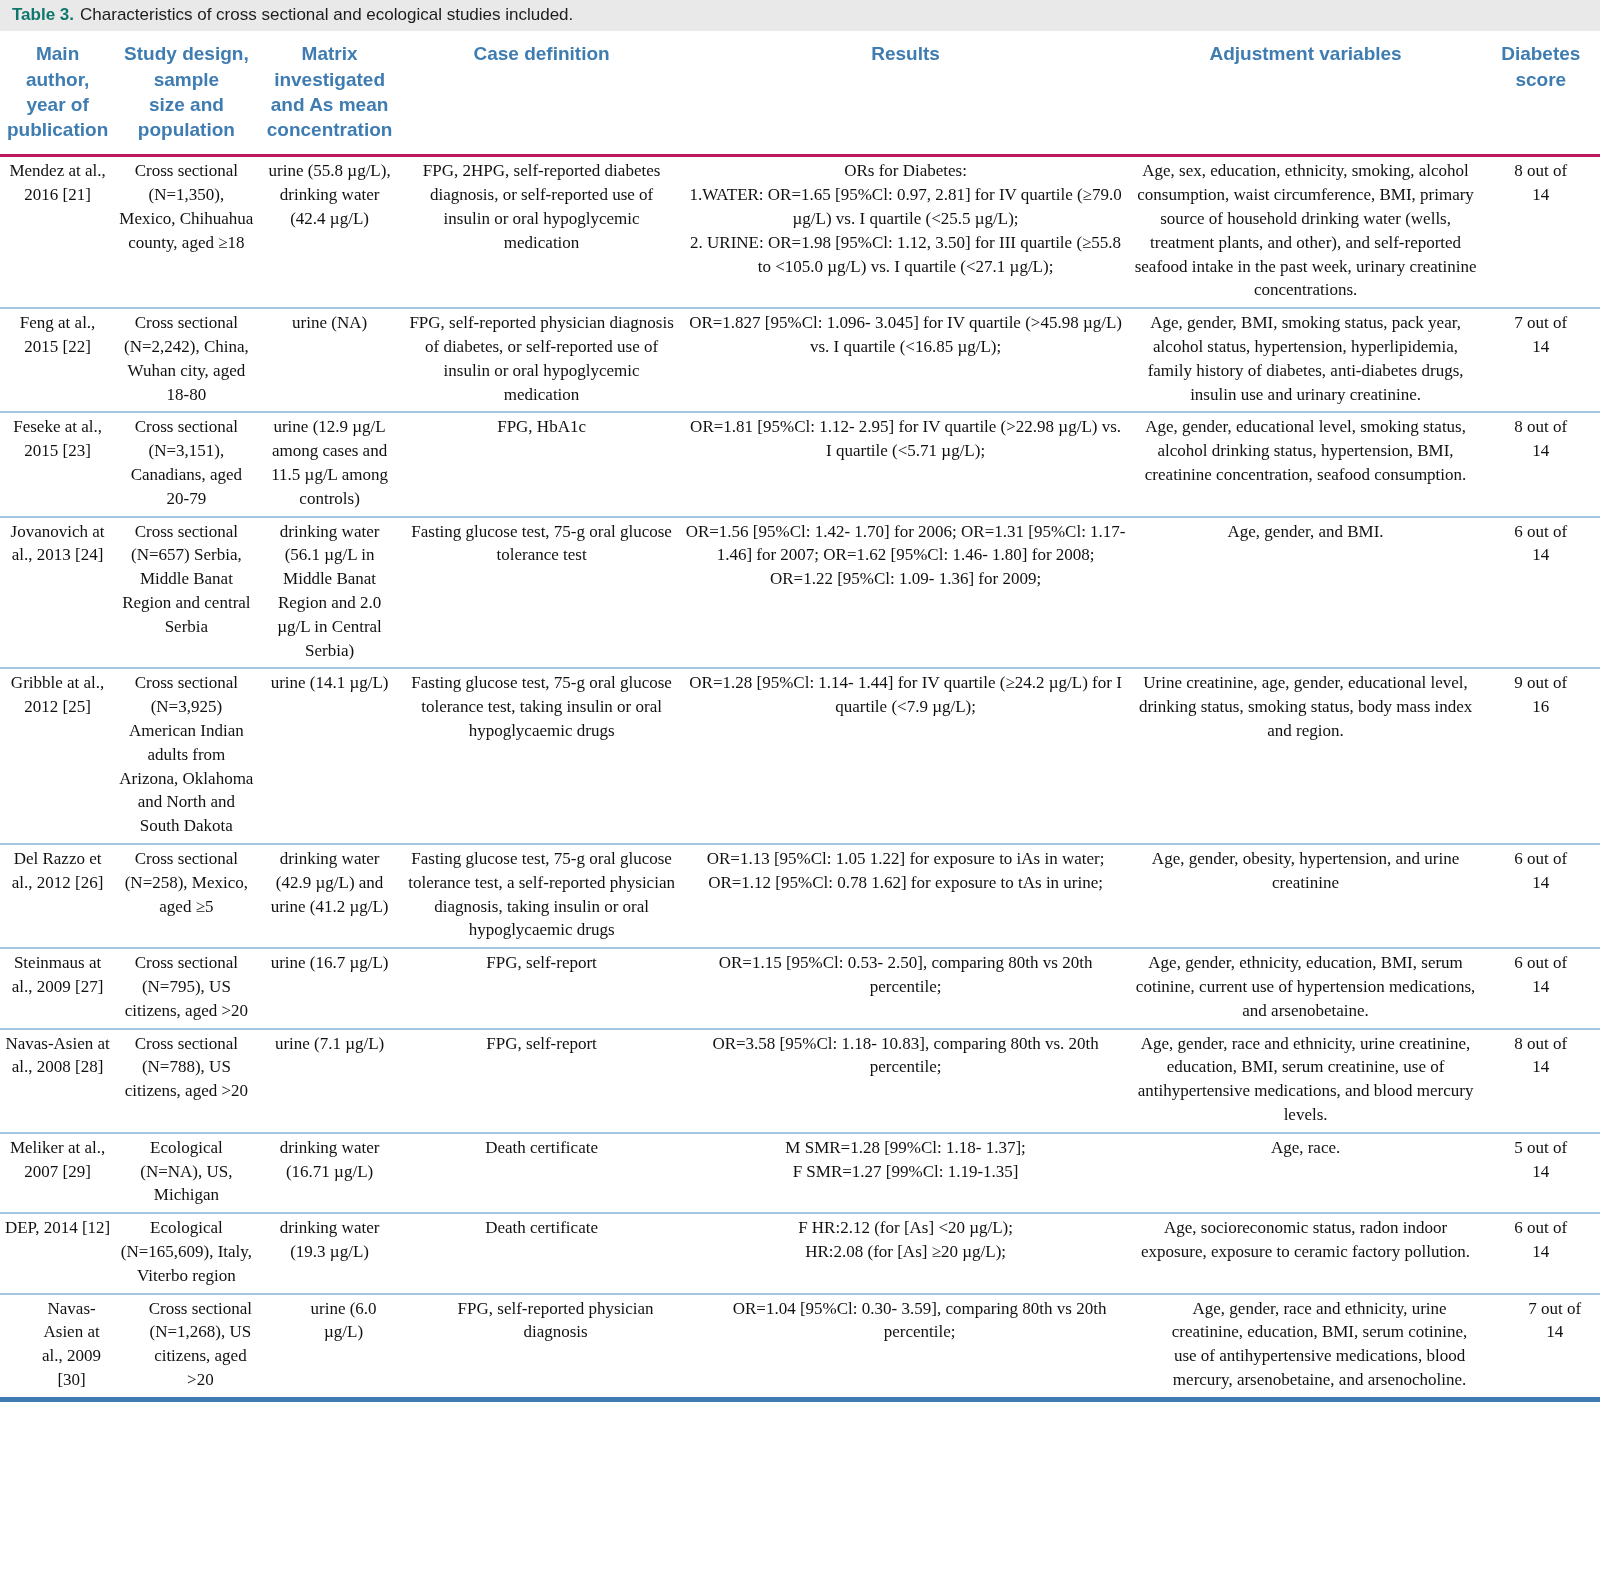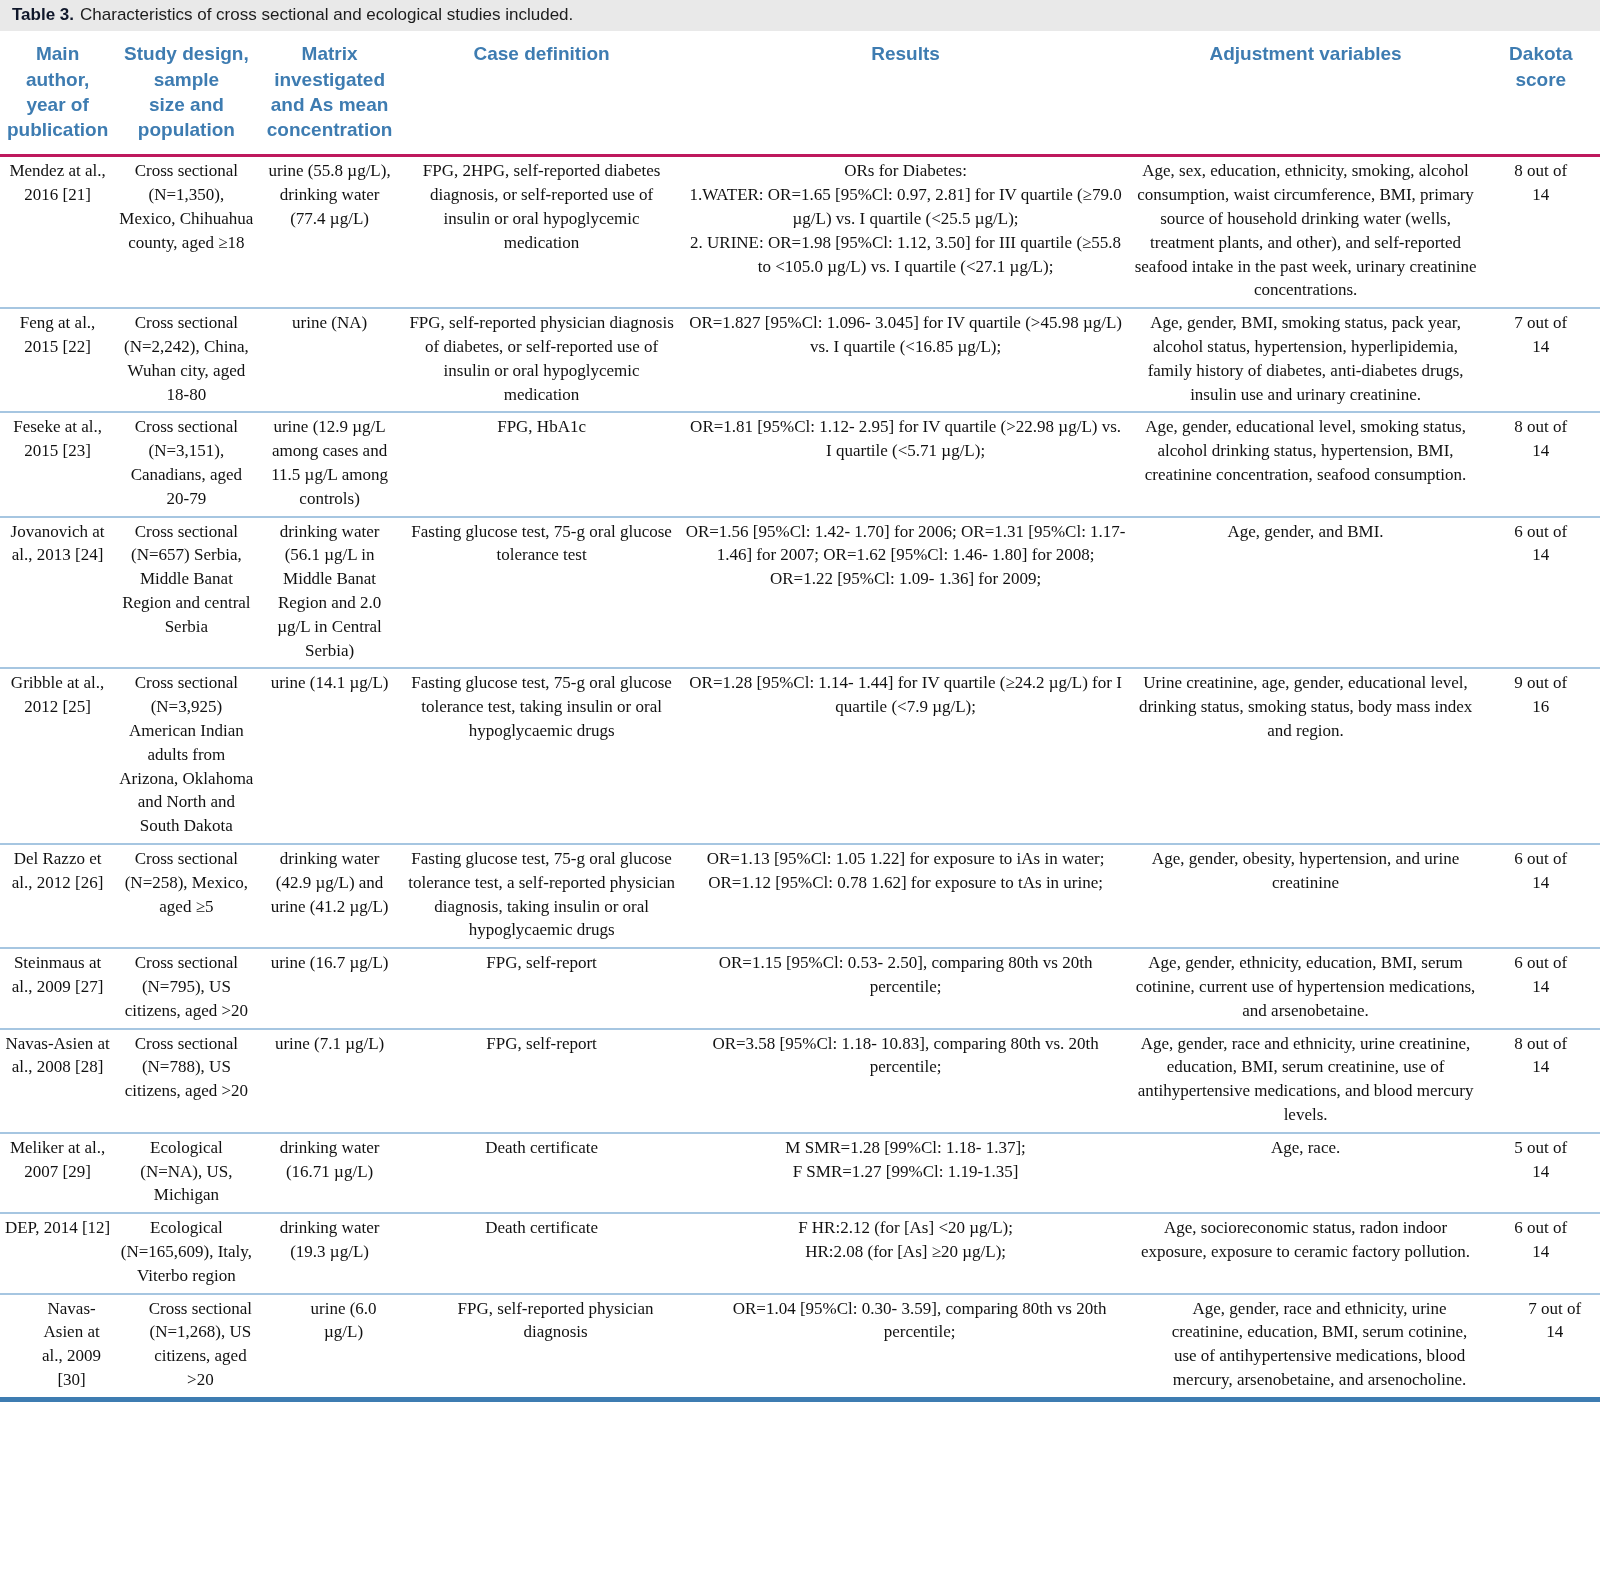--- a/index.html
+++ b/index.html
@@ -14,21 +14,21 @@
     color: #111111;
   }
   .title-bar {
     background: #e9e9e9;
     padding: 5px 12px 6px 12px;
     font-family: "Liberation Sans", sans-serif;
     font-size: 17px;
     line-height: 1.2;
   }
   .title-label {
-    color: #0f172a;
+    color: #0f766e;
     font-weight: bold;
     margin-right: 6px;
   }
   .title-text {
     color: #1c1c1c;
     text-align: right;
   }
   table.study-table {
     width: 100%;
     border-collapse: collapse;
@@ -96,29 +96,29 @@
 sample
 size and
 population</th>
           <th>Matrix
 investigated
 and As mean
 concentration</th>
           <th>Case definition</th>
           <th>Results</th>
           <th>Adjustment variables</th>
-          <th>Dakota
+          <th>Diabetes
 score</th>
         </tr>
     </thead>
     <tbody id="table-body">
         <tr>
           <td>Mendez at al., 2016 [21]</td>
           <td>Cross sectional (N=1,350), Mexico, Chihuahua county, aged ≥18</td>
-          <td>urine (55.8 µg/L), drinking water (77.4 µg/L)</td>
+          <td>urine (55.8 µg/L), drinking water (42.4 µg/L)</td>
           <td>FPG, 2HPG, self-reported diabetes diagnosis, or self-reported use of insulin or oral hypoglycemic medication</td>
           <td>ORs for Diabetes:
 1.WATER: OR=1.65 [95%Cl: 0.97, 2.81] for IV quartile (≥79.0 µg/L) vs. I quartile (&lt;25.5 µg/L);
 2. URINE: OR=1.98 [95%Cl: 1.12, 3.50] for III quartile (≥55.8 to &lt;105.0 µg/L) vs. I quartile (&lt;27.1 µg/L);</td>
           <td>Age, sex, education, ethnicity, smoking, alcohol consumption, waist circumference, BMI, primary source of household drinking water (wells, treatment plants, and other), and self-reported seafood intake in the past week, urinary creatinine concentrations.</td>
           <td>8 out of
 14</td>
         </tr>
         <tr>
           <td>Feng at al., 2015 [22]</td>

